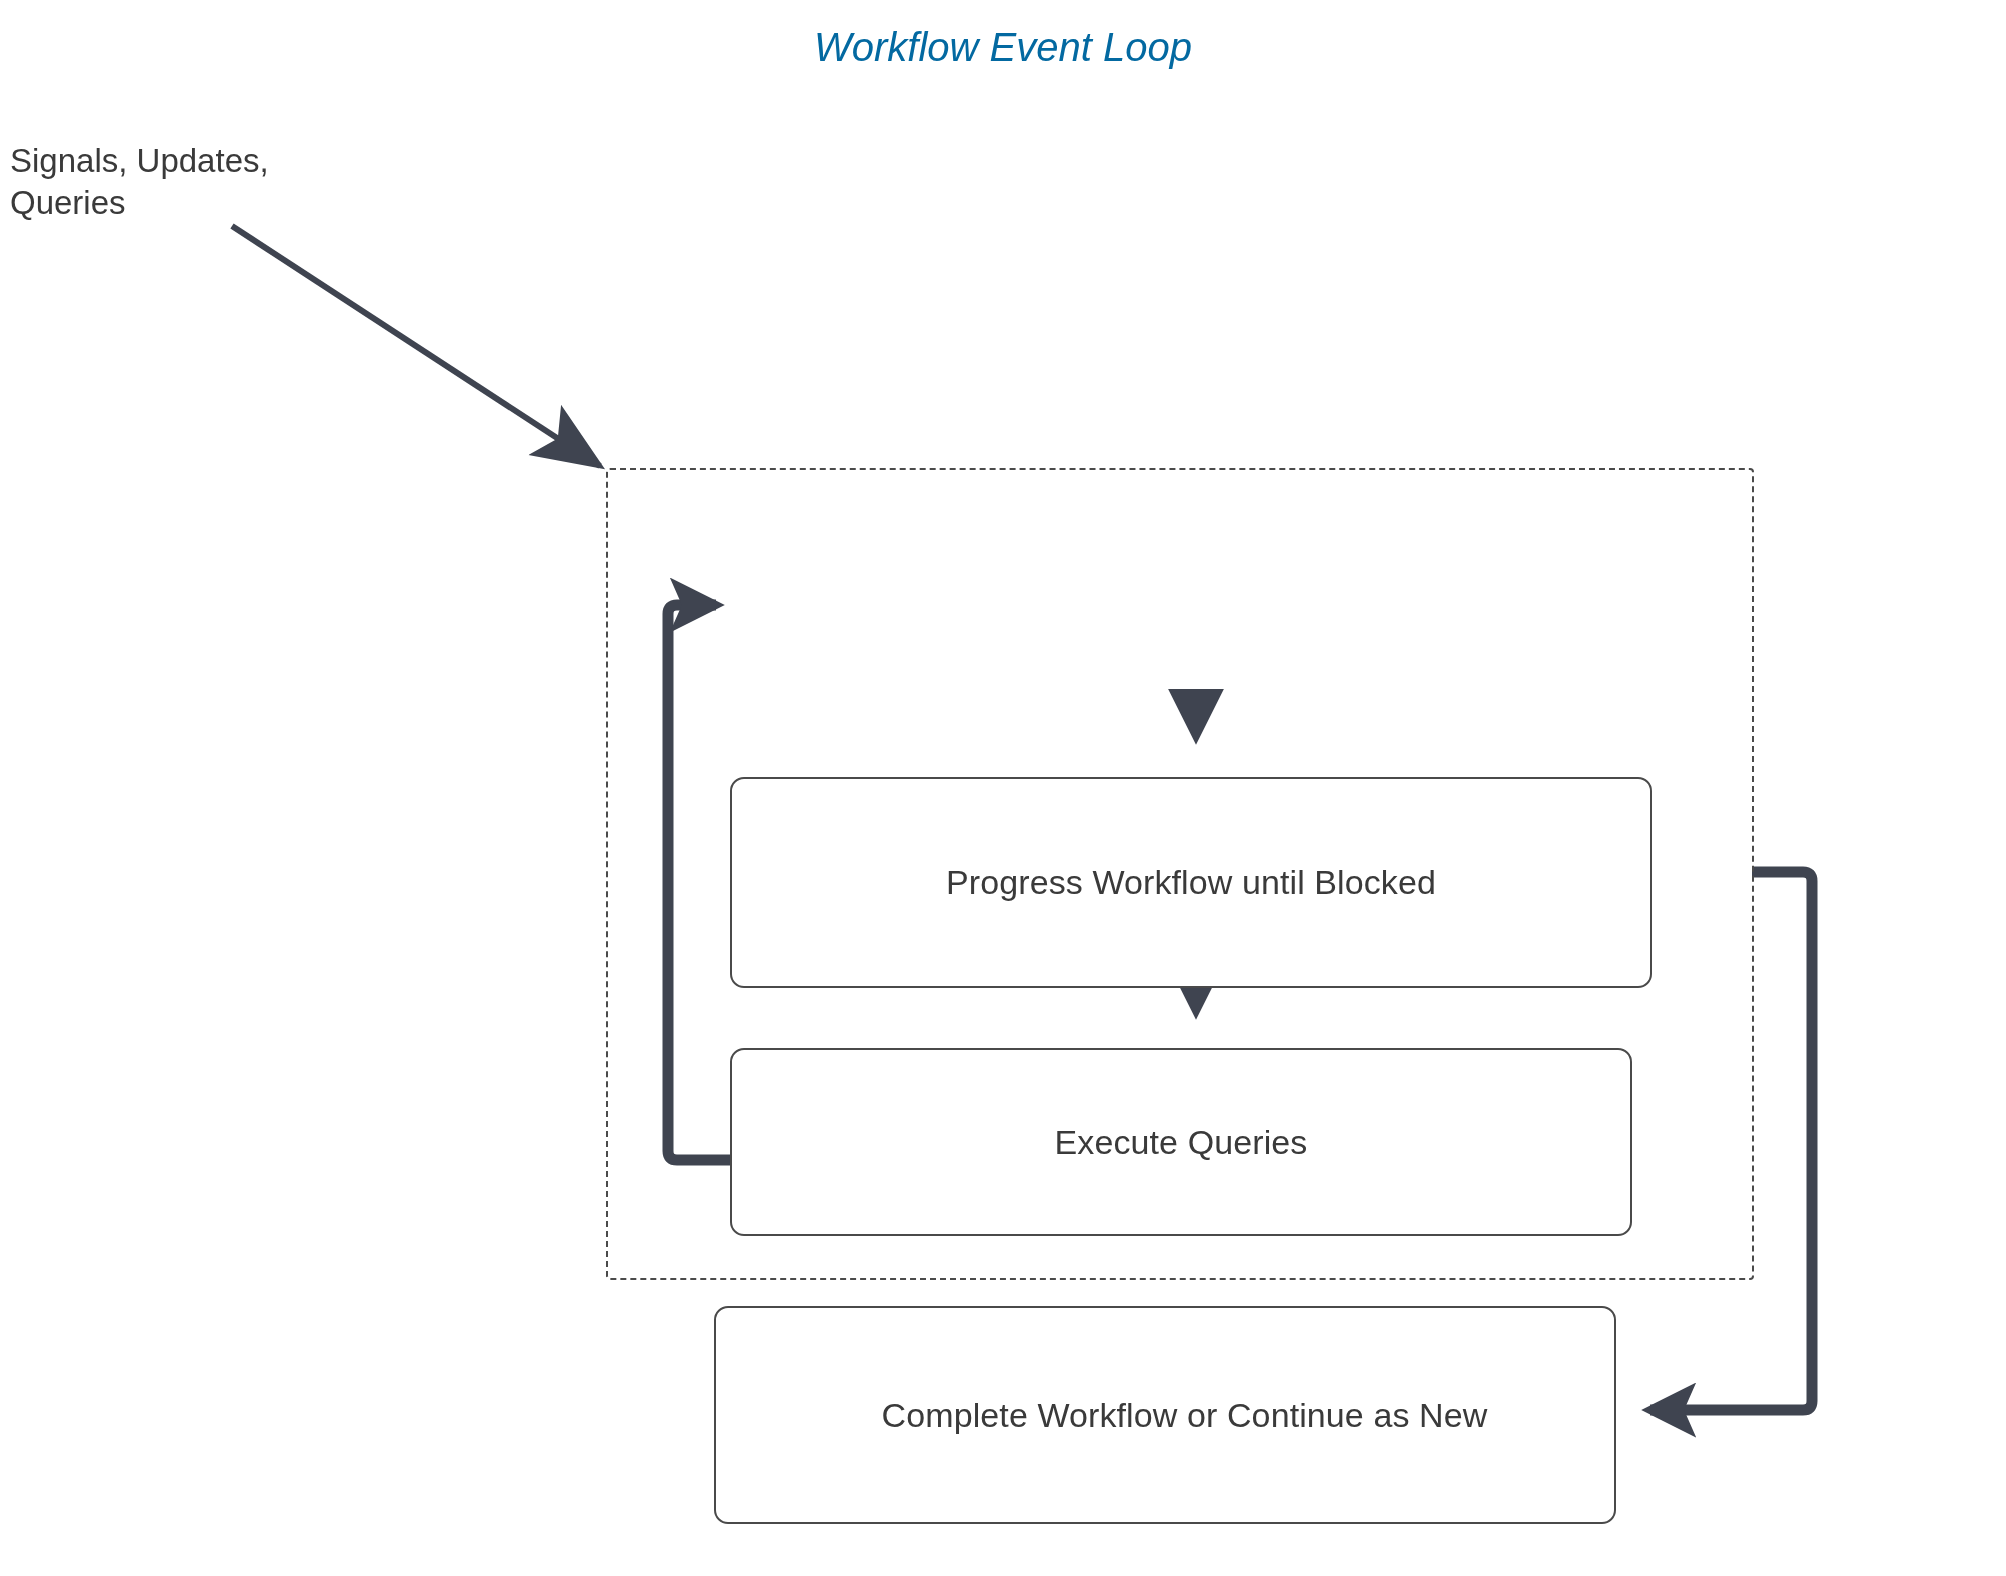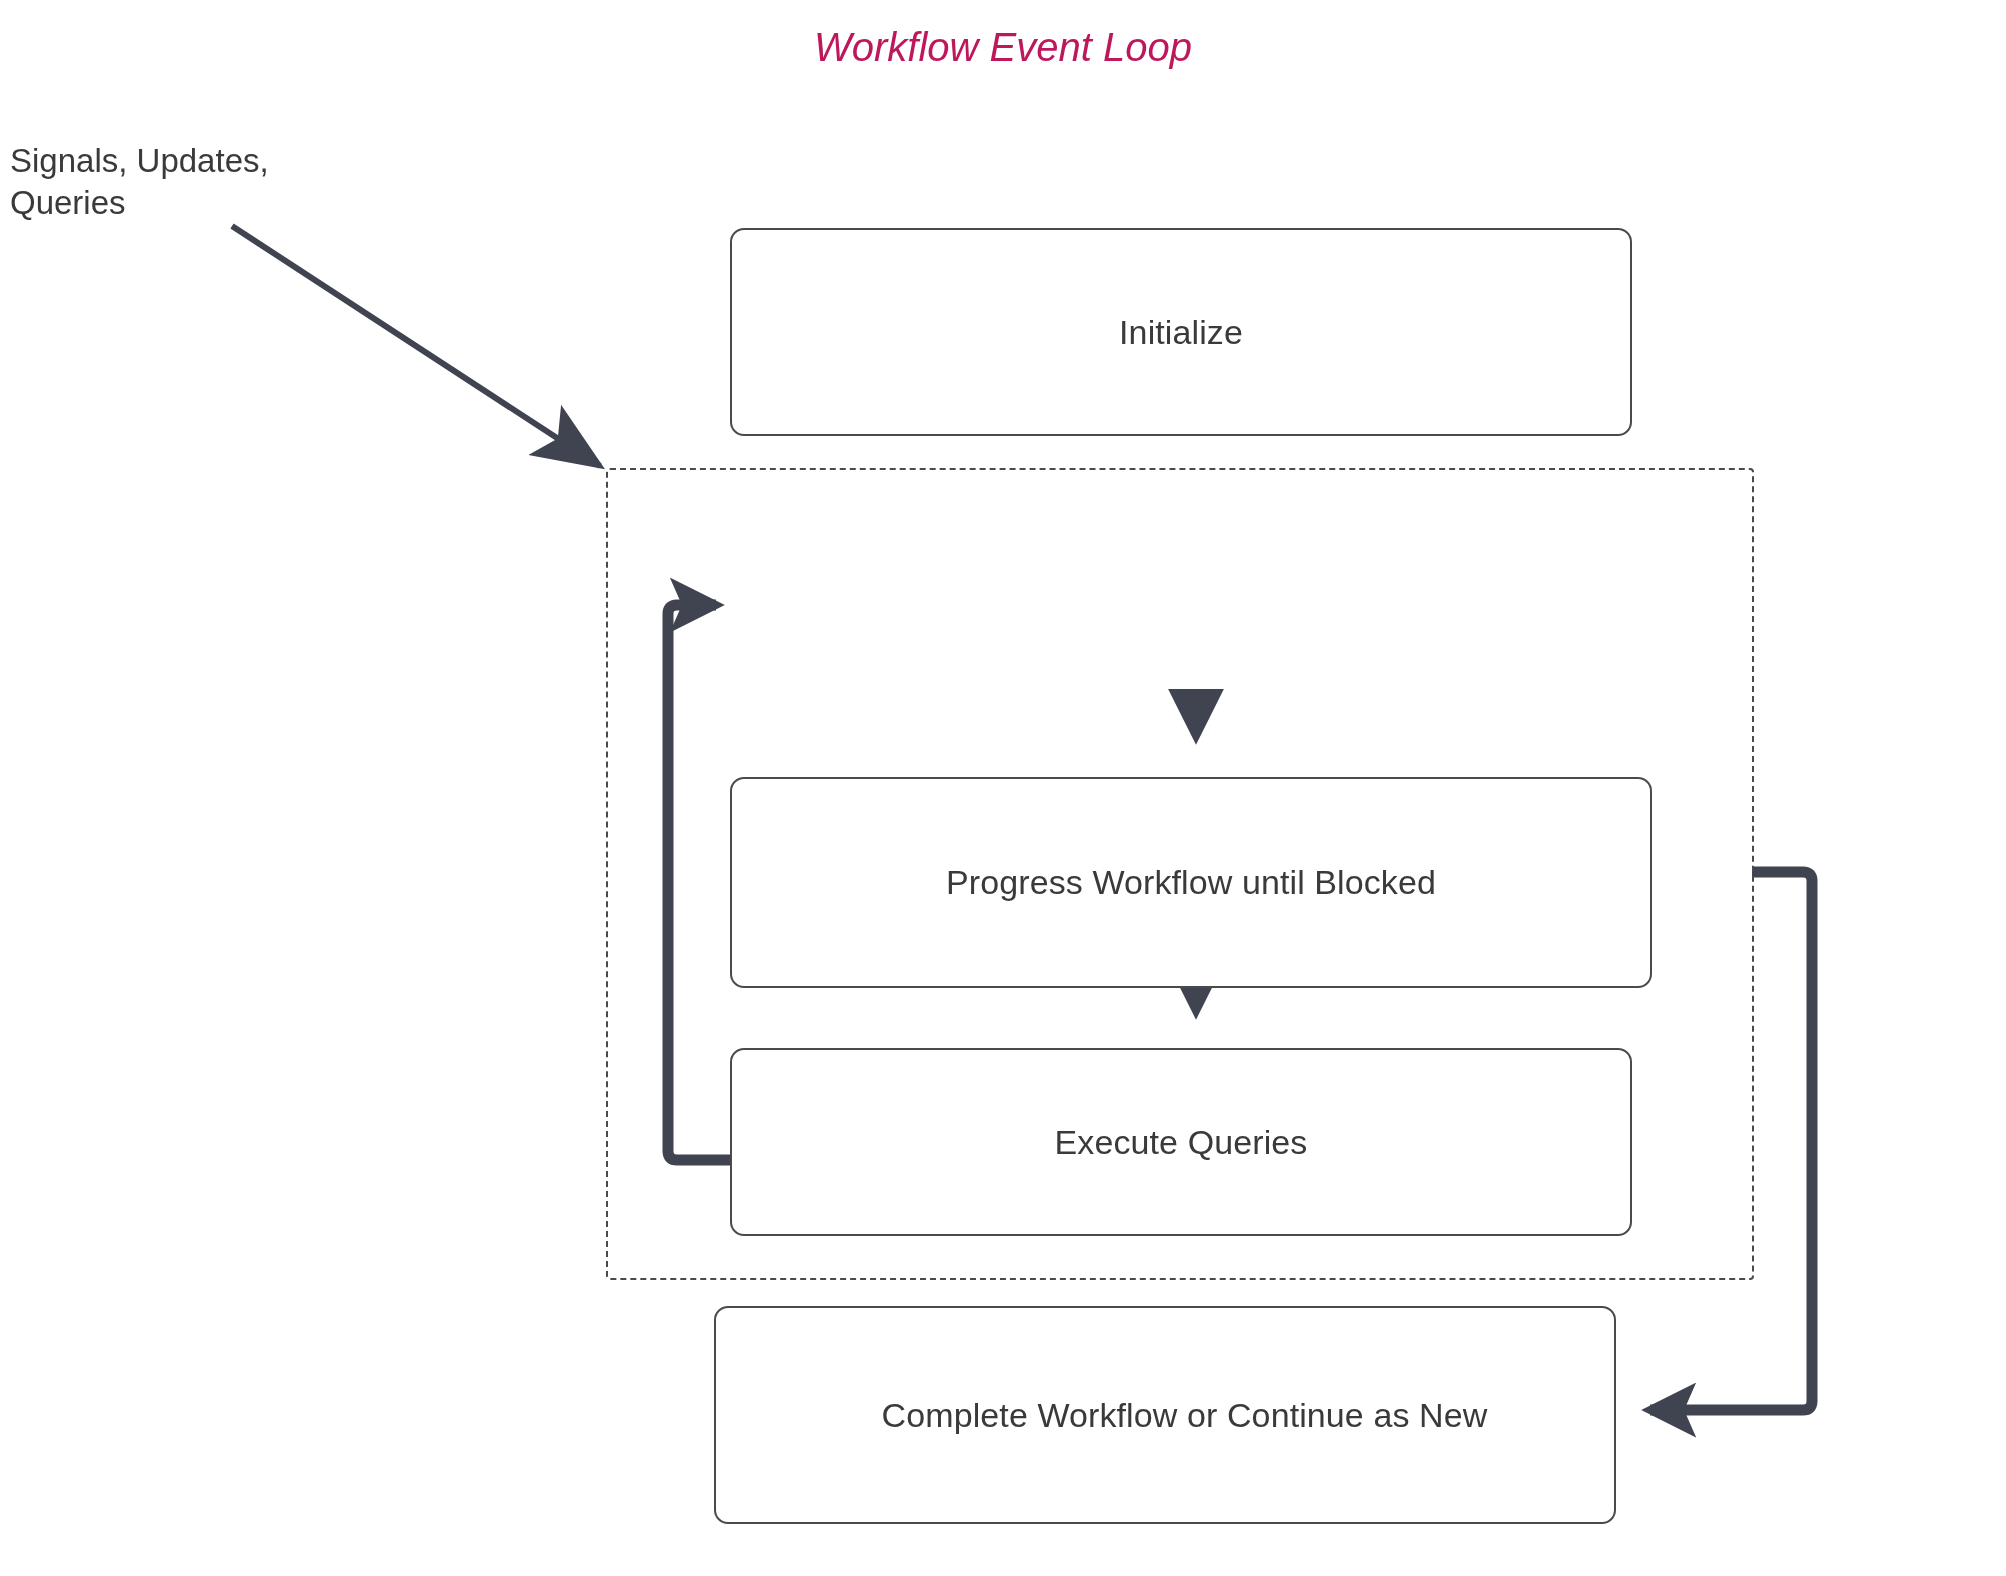--- a/index.html
+++ b/index.html
@@ -51,21 +51,21 @@
     background: transparent;
   }
   #diagram-title {
     position: absolute;
     left: 0;
     top: 25px;
     width: 2006px;
     text-align: center;
     font-size: 40px;
     font-style: italic;
-    color: #be185d;
+    color: #0369a1;
     font-weight: 400;
   }
   #edge-label-signals {
     position: absolute;
     left: 10px;
     top: 140px;
     width: 300px;
     text-align: left;
     font-size: 33px;
     color: #3a3a3a;
@@ -103,23 +103,20 @@
 
     <path d="M1196,988 L1196,1010" stroke="#3f4450" stroke-width="7" fill="none" marker-end="url(#arrow-big)"></path>
 
     <path d="M730,1160 L677,1160 Q668,1160 668,1151 L668,614 Q668,605 677,605 L716,605" stroke="#3f4450" stroke-width="11" fill="none" stroke-linecap="butt" marker-end="url(#arrow-thick)"></path>
 
     <path d="M1752,872 L1803,872 Q1812,872 1812,881 L1812,1401 Q1812,1410 1803,1410 L1650,1410" stroke="#3f4450" stroke-width="11" fill="none" stroke-linecap="butt" marker-end="url(#arrow-thick)"></path>
   </svg>
 
   <div class="group-box" style="left:606px; top:468px; width:1148px; height:812px;"></div>
 
-  <div class="node" style="left:730px; top:228px; width:902px; height:208px;">
-    <span>Initialize</span>
-  </div>
 
 
   <div class="node" style="left:730px; top:777px; width:922px; height:211px;">
     <span>Progress Workflow until Blocked</span>
   </div>
 
   <div class="node" style="left:730px; top:1048px; width:902px; height:188px;">
     <span>Execute Queries</span>
   </div>
 

